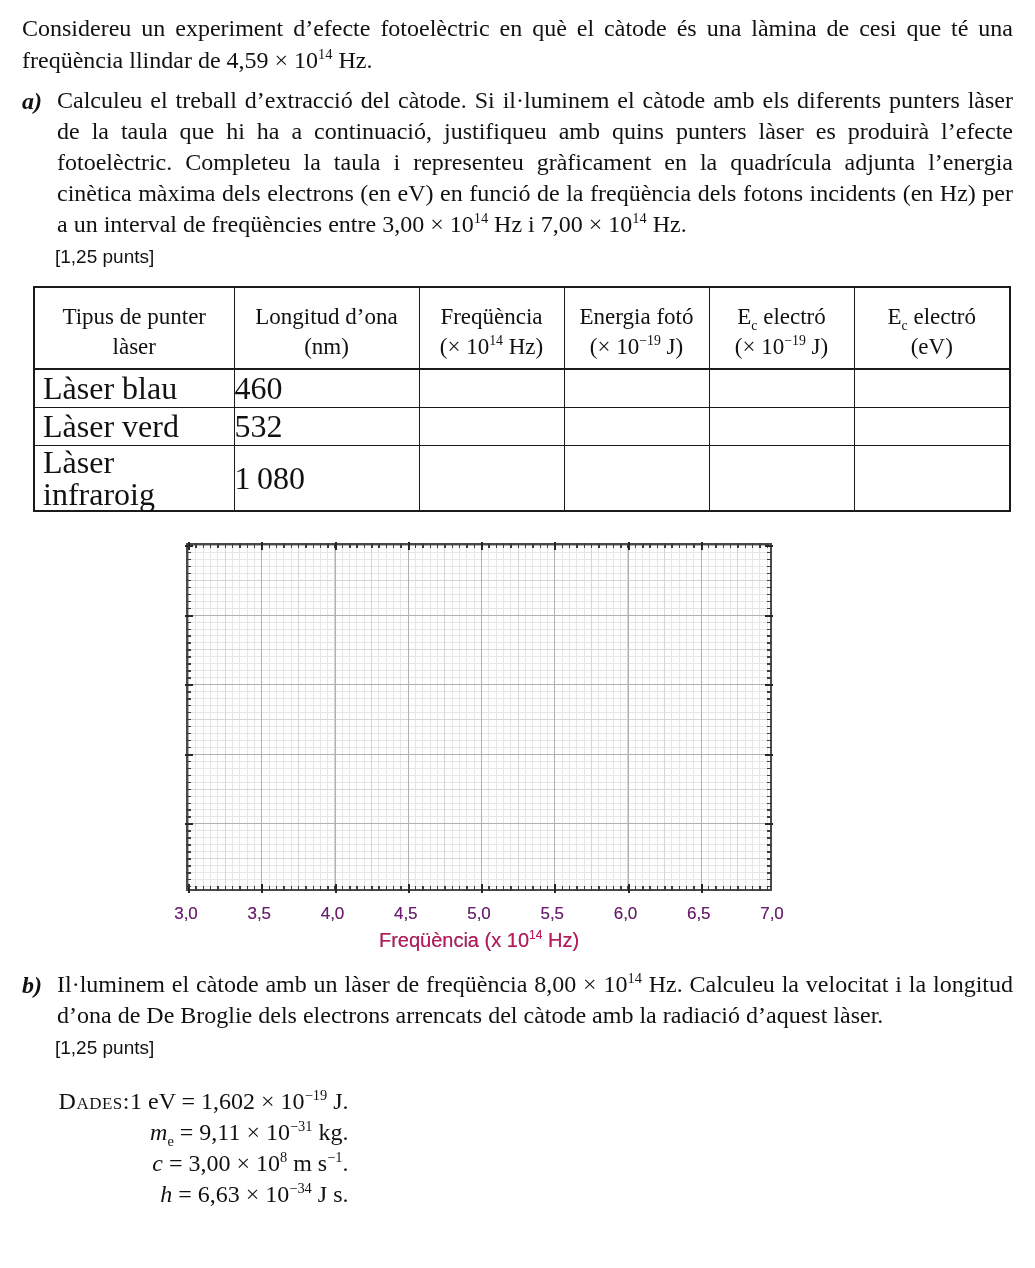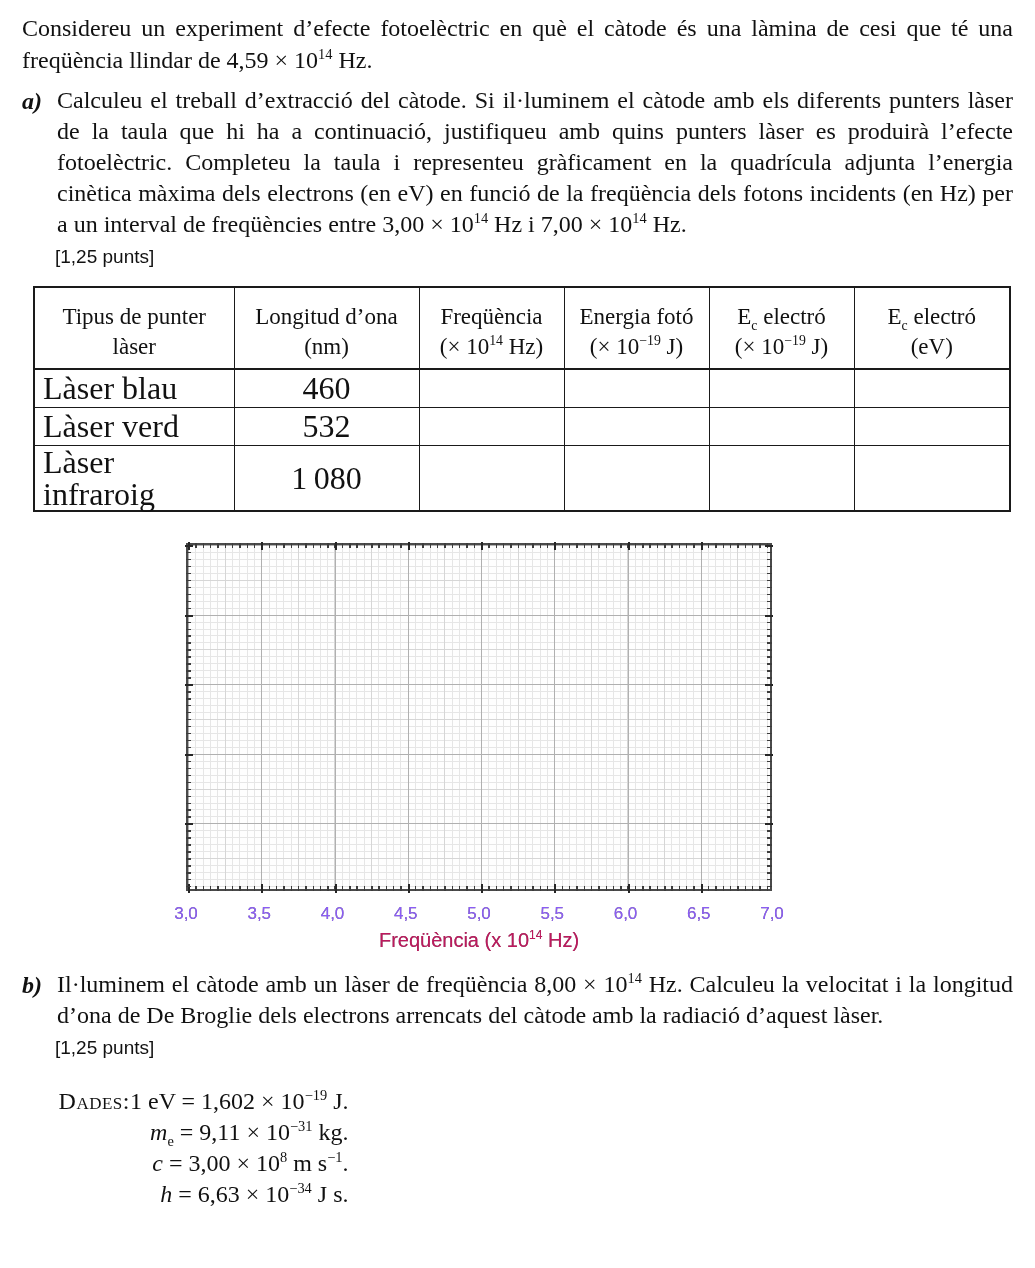--- a/index.html
+++ b/index.html
@@ -41,21 +41,21 @@
   .c1{width:200px;} .c2{width:185px;} .c3{width:145px;}
   .c4{width:145px;} .c5{width:145px;} .c6{width:156px;}
   th.hcell {
     font-weight:normal;
     font-size:23px; line-height:30px;
     text-align:center; vertical-align:middle;
     padding:14px 2px 6px 2px; height:73px;
   }
   td.dcell { height:38px; font-size:32px; vertical-align:middle; }
   td.dcell.name { text-align:left; padding-left:8px; }
-  td.dcell.num  { text-align:center; }
+  td.dcell.num  { }
 
   
   .chart-block { margin-top:31px; }
   .plot {
     position:relative;
     margin-left:164px;
     width:586px; height:348px;
     border:2px solid #4a4a4a;
     background-color:#fefefe;
     background-image:
@@ -81,21 +81,21 @@
     background:repeating-linear-gradient(to bottom,#262626 0 2px,transparent 2px 69.6px); }
   .t-rig-min { top:0; bottom:0; right:-2px; width:5px;
     background:repeating-linear-gradient(to bottom,#3c3c3c 0 1.4px,transparent 1.4px 6.96px); }
   .t-rig-maj { top:0; bottom:0; right:-3px; width:8px;
     background:repeating-linear-gradient(to bottom,#262626 0 2px,transparent 2px 69.6px); }
 
   .xticks {
     position:relative;
     margin-left:164px; width:586px; height:24px; margin-top:7px;
     font-family:"Liberation Sans", "DejaVu Sans", sans-serif;
-    font-size:17px; color:#8b5cf6;
+    font-size:17px; color:#701a75;
     text-shadow:0 0 0.6px #777;
   }
   .xticks span { position:absolute; transform:translateX(-50%); white-space:nowrap; }
   .xlabel {
     margin-left:164px; width:586px;
     text-align:center; margin-top:2px;
     font-family:"Liberation Sans", "DejaVu Sans", sans-serif;
     font-size:20px; color:#be185d;
     text-shadow:0 0 0.6px #777;
   }

